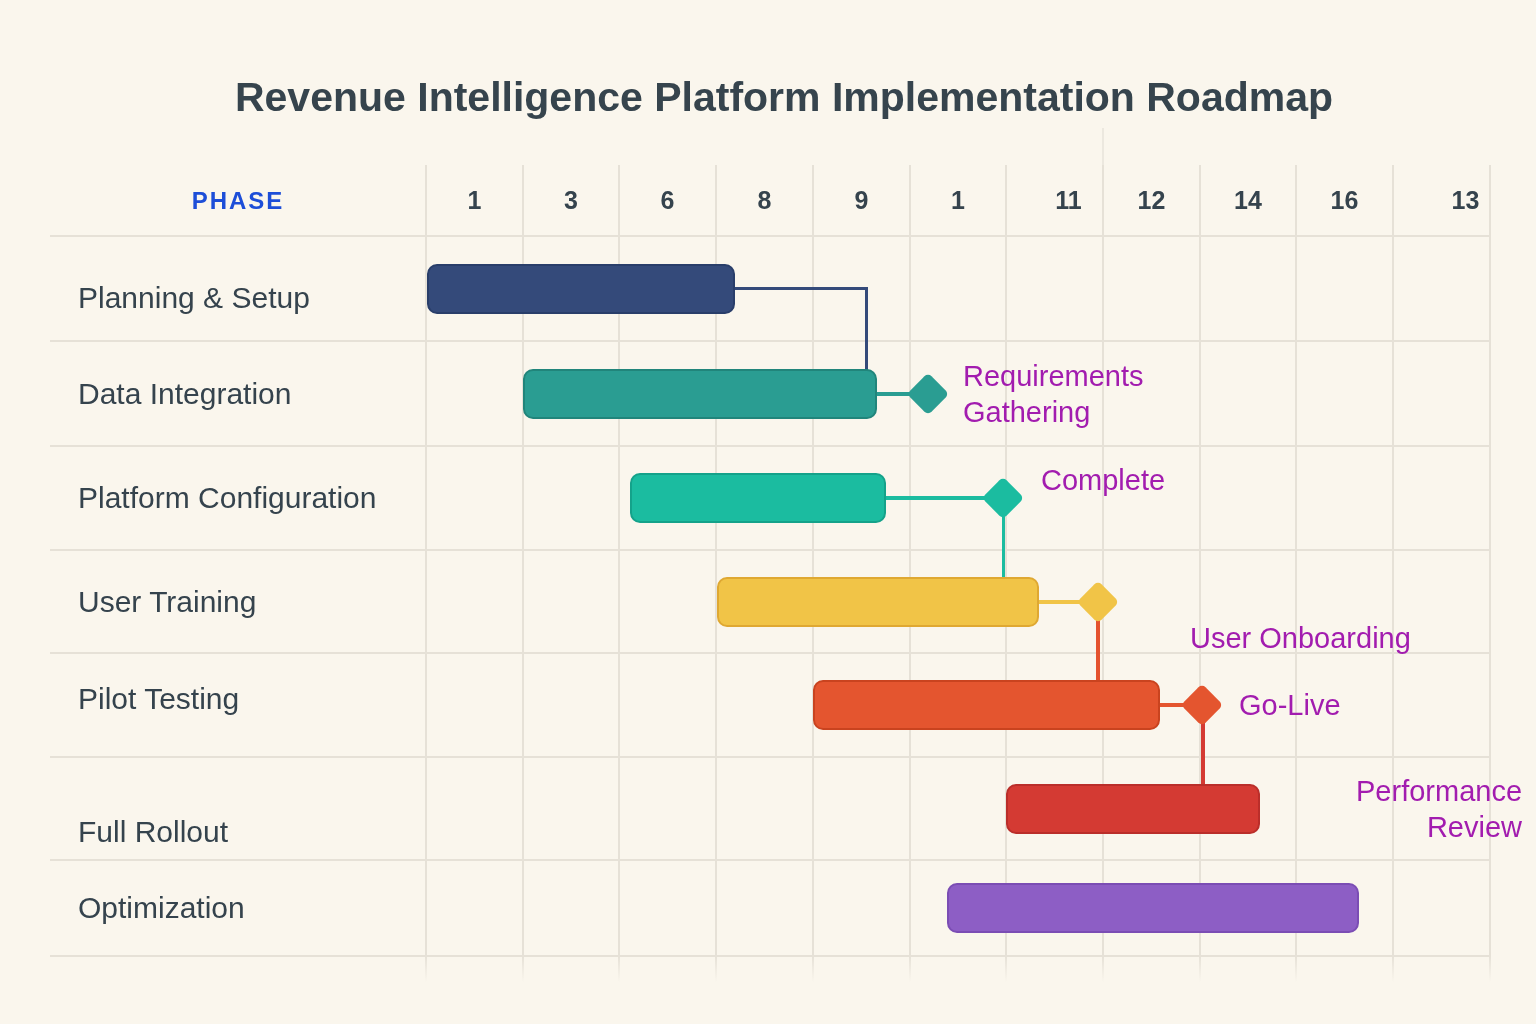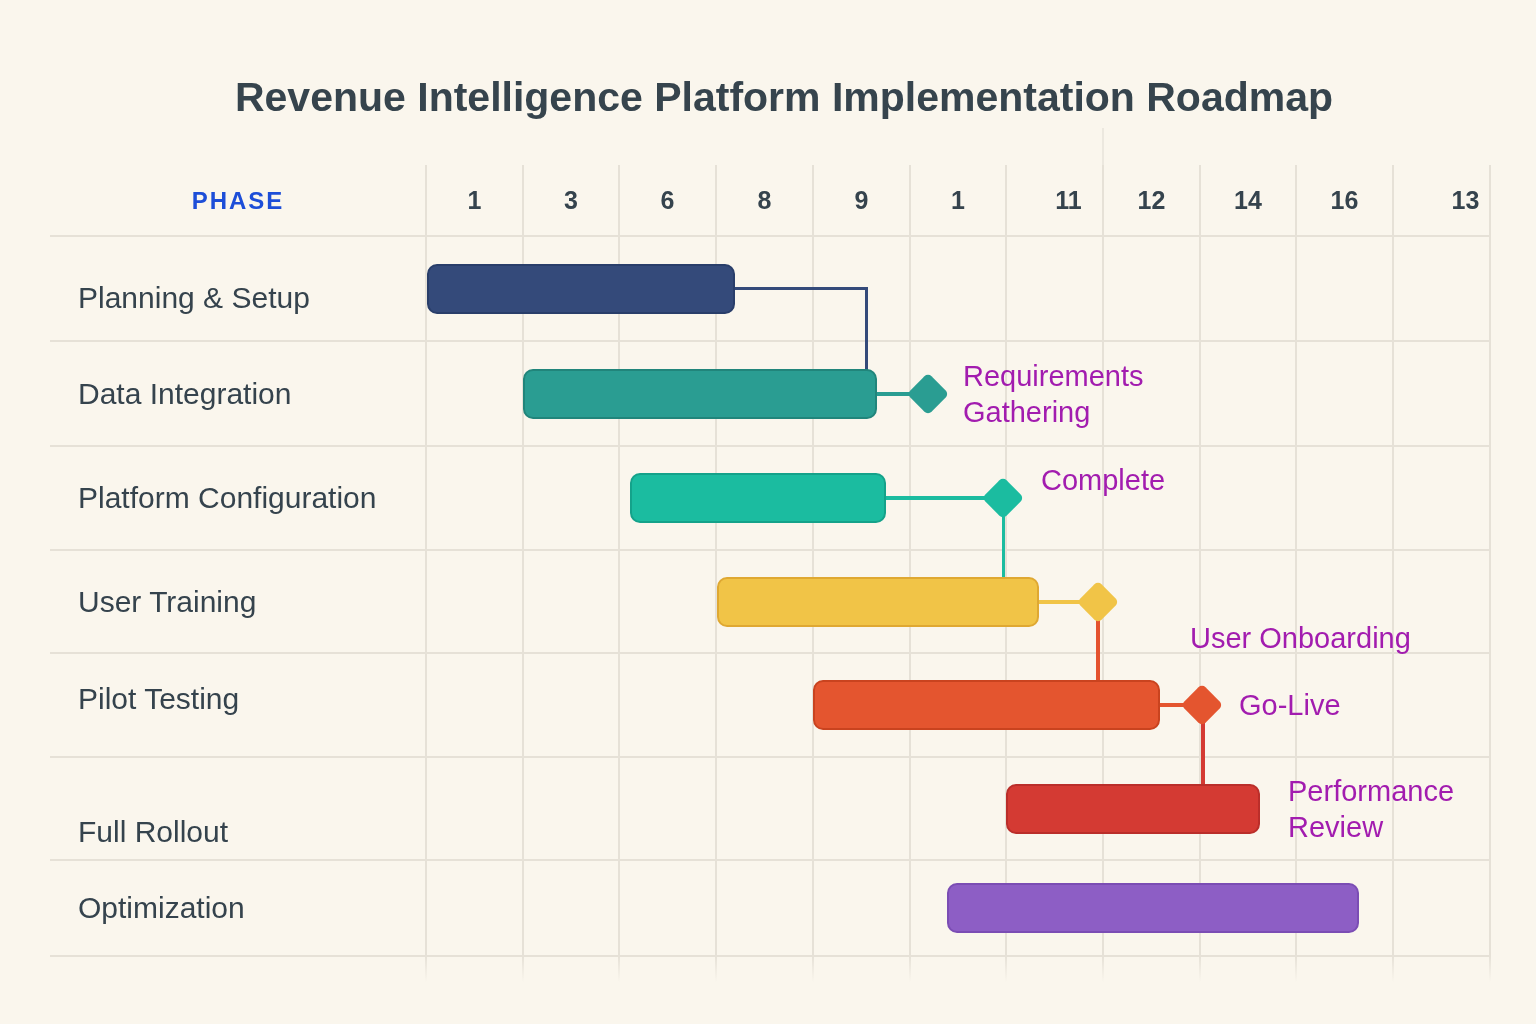--- a/index.html
+++ b/index.html
@@ -118,20 +118,20 @@
       </div>
       <div class="rowlabel" style="left: 78px; top: 653px; height: 92px; width: 300px;">Pilot Testing</div>
       <div class="bar" style="left: 813px; top: 680px; width: 347px; background: rgb(228, 85, 47); border: 2px solid rgb(201, 67, 31);"></div>
       <div class="seg" style="left: 1160px; top: 703px; width: 42px; height: 4px; background: rgb(228, 85, 47);"></div>
       <div class="diamond" style="left: 1187px; top: 690px; background: rgb(228, 85, 47);"></div>
       <div class="mslabel" style="left: 1239px; top: 687px;">
         <div>Go-Live</div>
       </div>
       <div class="rowlabel" style="left: 78px; top: 780px; height: 103px; width: 300px;">Full Rollout</div>
       <div class="bar" style="left: 1006px; top: 784px; width: 254px; background: rgb(212, 58, 51); border: 2px solid rgb(186, 46, 42);"></div>
-      <div class="mslabel" style="left: 1288px; top: 773px;">
+      <div class="mslabel" style="left: 1356px; top: 773px; text-align: right;">
         <div>Performance</div>
         <div>Review</div>
       </div>
       <div class="rowlabel" style="left: 78px; top: 860px; height: 96px; width: 300px;">Optimization</div>
       <div class="bar" style="left: 947px; top: 883px; width: 412px; background: rgb(141, 94, 197); border: 2px solid rgb(123, 77, 180);"></div>
     </div>
 </div>
 
 </body></html>

